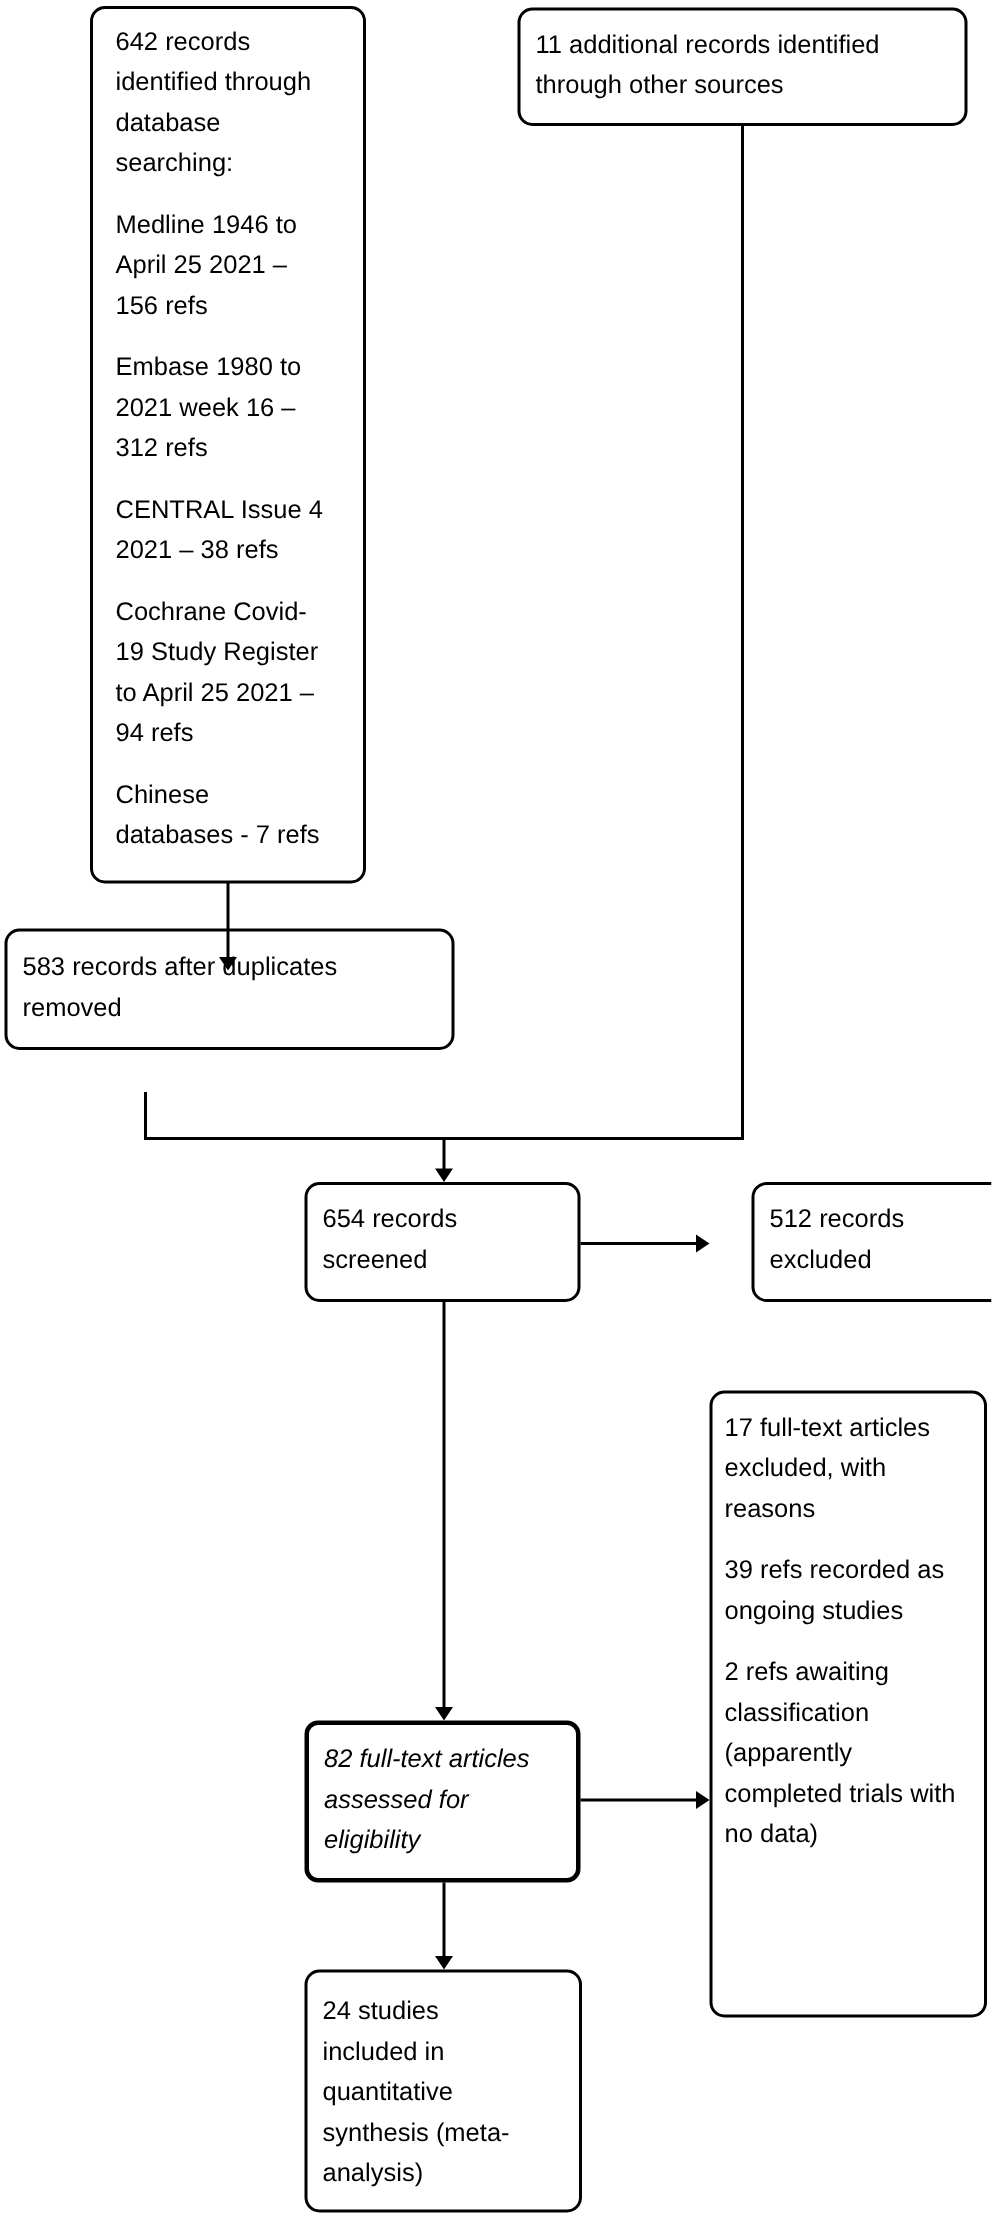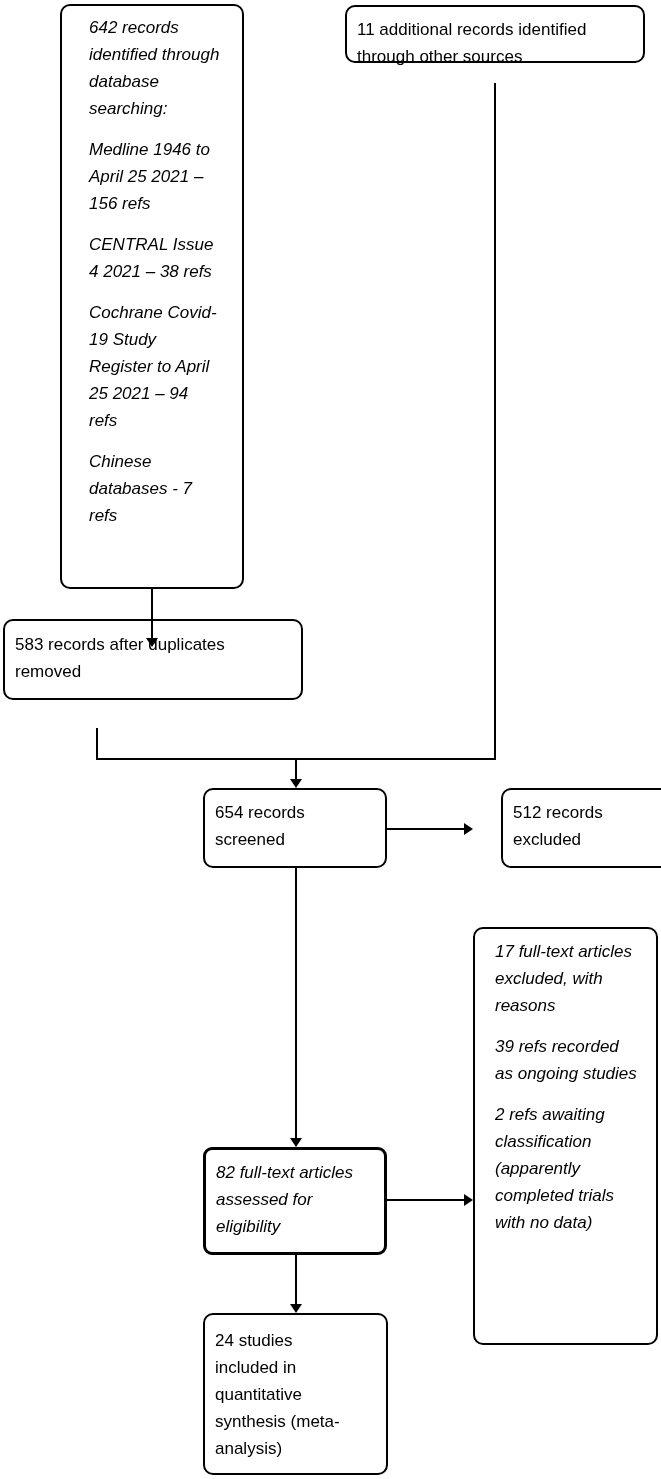--- a/index.html
+++ b/index.html
@@ -25,22 +25,21 @@
     font-size: 17px;
     line-height: 27px;
     color: #000000;
     padding: 8px 10px;
   }
   .node.thick {
     border-width: 3px;
     border-radius: 9px;
   }
   .node p {
-    margin: 0 0 14px 18px;
-    font-style: italic;
+    margin: 0 0 14px 6px;
   }
   .node p:last-child {
     margin-bottom: 0;
   }
   .vline, .hline {
     position: absolute;
     background: #000000;
   }
   .vline { width: 2px; }
   .hline { height: 2px; }
@@ -62,26 +61,27 @@
   }
 </style>
 </head>
 <body>
 
 <div class="canvas">
 
   <div class="node" style="left:60px; top:4px; width:184px; height:585px; padding:8px 22px 8px 9px;">
     <p>642 records identified through database searching:</p>
     <p>Medline 1946 to April 25 2021 – 156 refs</p>
+    <p>Embase 1980 to 2021 week 16 – 312 refs</p>
     <p>CENTRAL Issue 4 2021 – 38 refs</p>
     <p>Cochrane Covid-19 Study Register to April 25 2021 – 94 refs</p>
     <p>Chinese databases - 7 refs</p>
   </div>
 
-  <div class="node" style="left:345px; top:5px; width:300px; height:58px; padding:9px 10px;">
+  <div class="node" style="left:345px; top:5px; width:300px; height:79px; padding:9px 10px;">
     <span>11 additional records identified through other sources</span>
   </div>
 
   <div class="node" style="left:3px; top:619px; width:300px; height:81px; padding:10px 10px;">
     <span>583 records after duplicates removed</span>
   </div>
 
   <div class="node" style="left:203px; top:788px; width:184px; height:80px; padding:9px 32px 9px 10px;">
     <span>654 records screened</span>
   </div>

